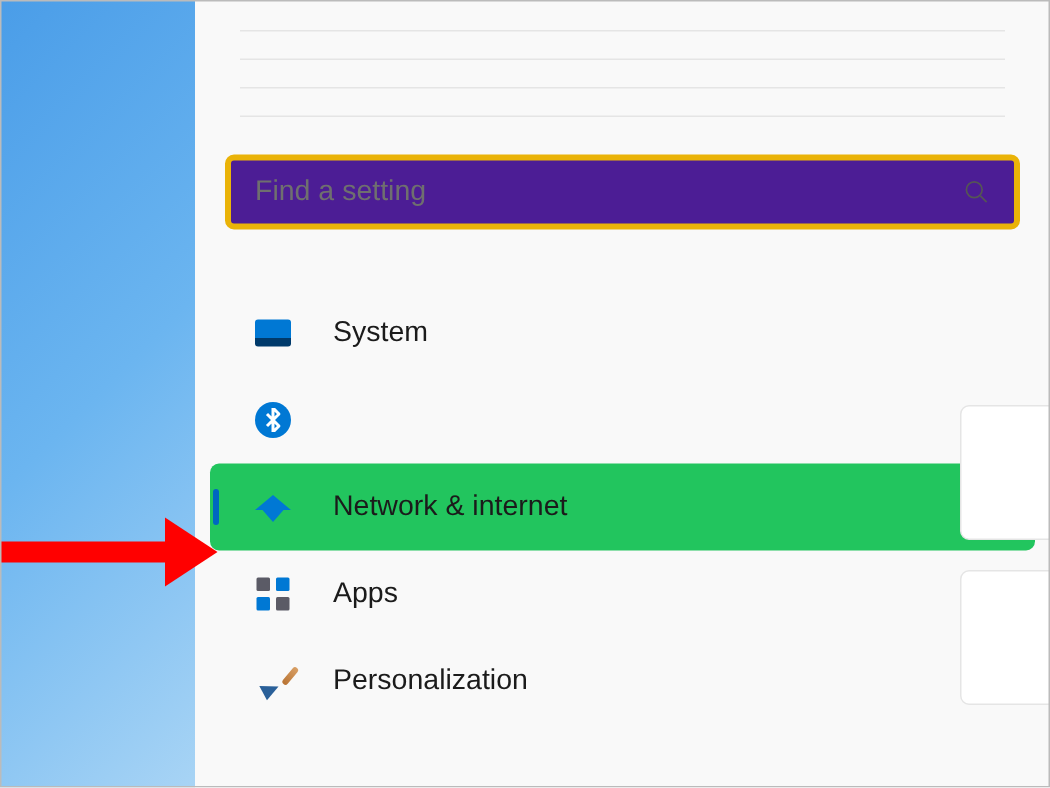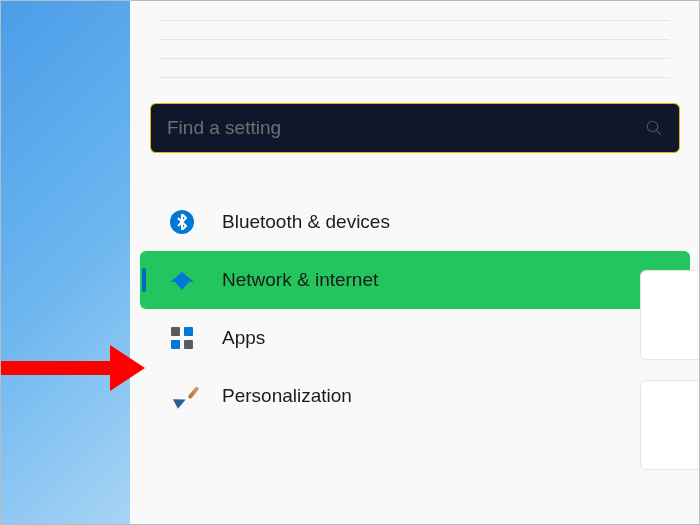--- a/index.html
+++ b/index.html
@@ -38,23 +38,23 @@
     }
     .sep {
       height: 1px;
       background: #e5e5e5;
       margin-bottom: 18px;
     }
     .search-box {
       margin: 25px 20px 30px 20px;
       display: flex;
       align-items: center;
-      border: 1px solid #eab308;
+      border: 4px solid #eab308;
       border-radius: 6px;
-      background: #0f172a;
+      background: #4c1d95;
       height: 50px;
       padding: 0 16px;
     }
     .search-box input {
       flex: 1;
       border: none;
       outline: none;
       font-size: 19px;
       color: #888;
       background: transparent;
@@ -240,30 +240,35 @@
   <div class="search-box">
     <input type="text" placeholder="Find a setting" style="">
     <svg class="search-icon-svg" viewBox="0 0 24 24">
       <circle cx="10" cy="10" r="7"></circle>
       <line x1="21" y1="21" x2="15.5" y2="15.5"></line>
     </svg>
   </div>
 
   <div class="nav-list">
 
+    <div class="nav-item">
+      <span class="nav-icon">
+        <span class="system-icon"></span>
+      </span>
+      <span>System</span>
+    </div>
 
     <div class="nav-item">
       <span class="nav-icon">
         <span class="bt-icon-circ">
           <svg viewBox="0 0 10 16">
             <path d="M5 0 L5 16 M5 0 L9 4 L1 12 M5 16 L9 12 L1 4"></path>
           </svg>
         </span>
       </span>
-      <span>Bluetooth &amp; devices</span>
     </div>
 
     <div class="nav-item selected">
       <span class="nav-icon">
         <svg class="wifi-icon-svg" viewBox="0 0 26 20">
           <path d="M13 2 L25 12 L20 12 L13 20 L6 12 L1 12 Z"></path>
         </svg>
       </span>
       <span>Network &amp; internet</span>
     </div>

